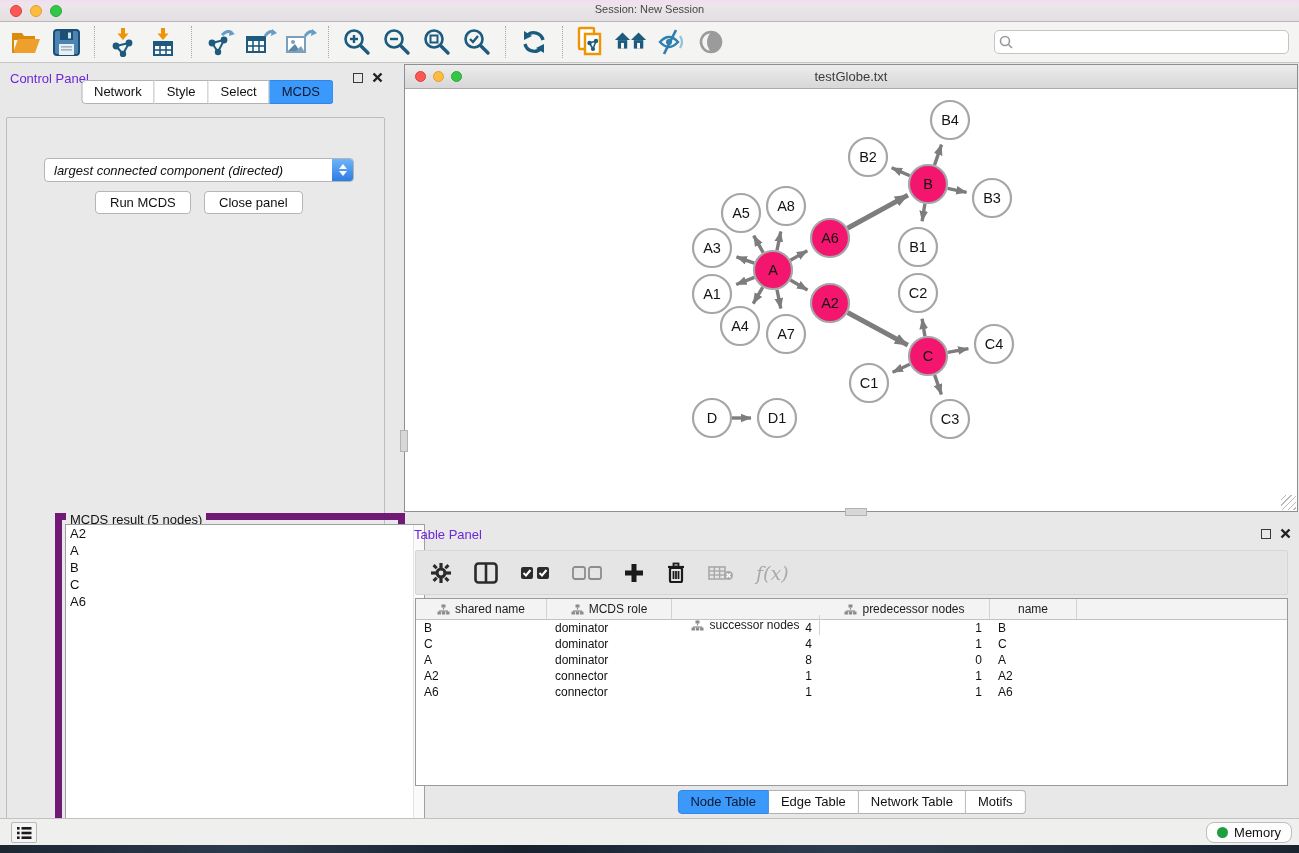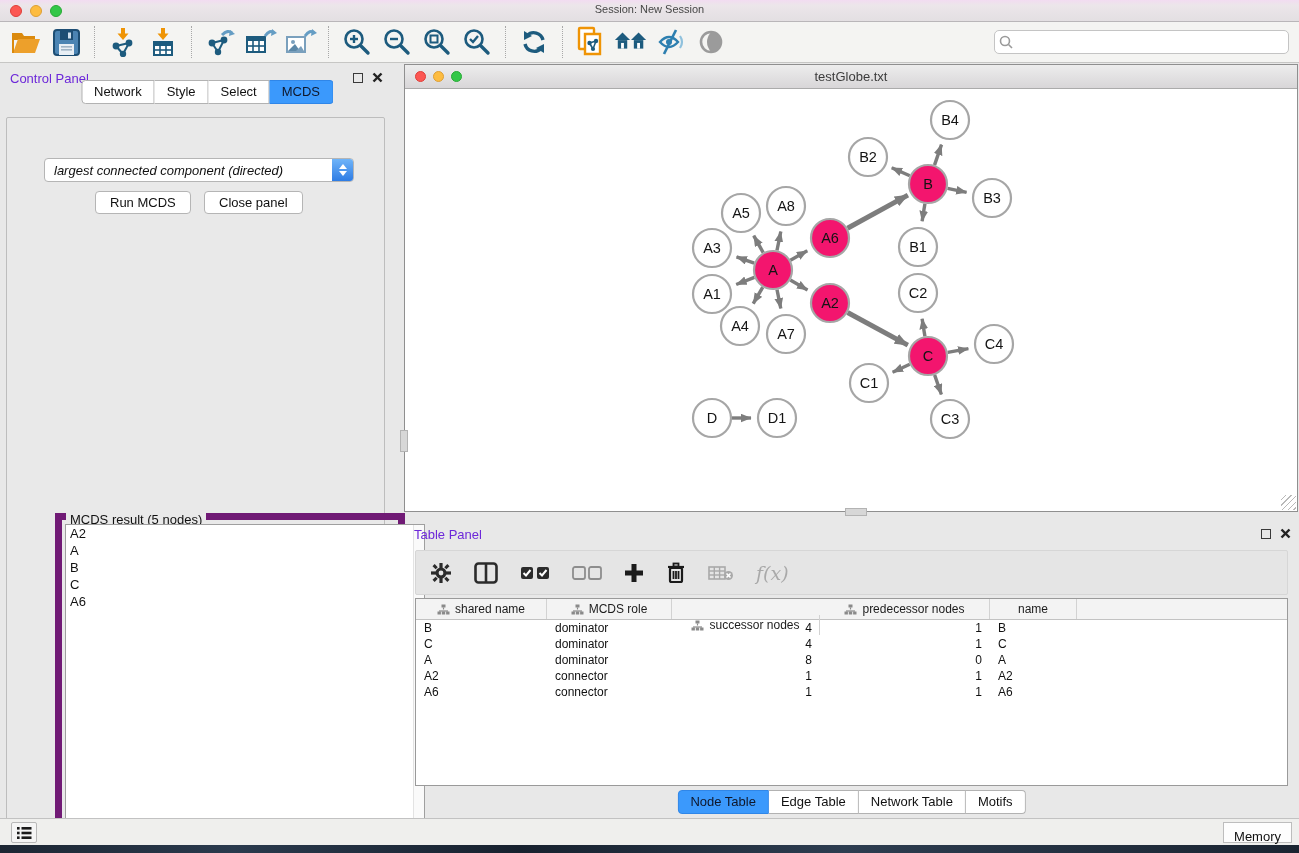--- a/index.html
+++ b/index.html
@@ -94,22 +94,22 @@
   .td { font-size:12px; color:#111; padding:1px 8px 0; white-space:nowrap; overflow:hidden; }
   .td.num { text-align:right; }
   #tbl-tabs { position:absolute; left:50%; transform:translateX(-50%); top:271px; }
 
   
   #statusbar { position:absolute; left:0; top:818px; width:1299px; height:27px;
     background:#efefed; border-top:1px solid #c2c2c2; }
   #list-btn { position:absolute; left:11px; top:3px; width:26px; height:21px; background:#f5f5f5;
     border:1px solid #b8b8b8; border-radius:2px; display:flex; align-items:center; justify-content:center; }
   #memory-btn { position:absolute; right:7px; top:3px; height:21px; background:#fdfdfd;
-    border:1px solid #bdbdbd; border-radius:0; display:flex; align-items:center; gap:6px;
-    padding:0 10px; font-size:13px; color:#111; font-family:"Liberation Sans",sans-serif;flex-direction:column; }
+    border:1px solid #bdbdbd; border-radius:8px; display:flex; align-items:center; gap:6px;
+    padding:0 10px; font-size:13px; color:#111; font-family:"Liberation Sans",sans-serif; }
   #memory-btn .dot { width:11px; height:11px; border-radius:50%; background:#1d9e3f; }
   #desktop-strip { position:absolute; left:0; top:845px; width:1299px; height:8px;
     background:linear-gradient(90deg,#1c2633 0%,#2a3a4d 18%,#17212e 40%,#2d3d50 65%,#1a2431 100%); }
 
   svg { display:block; }
 </style>
 </head>
 <body>
 
 <div id="app">

